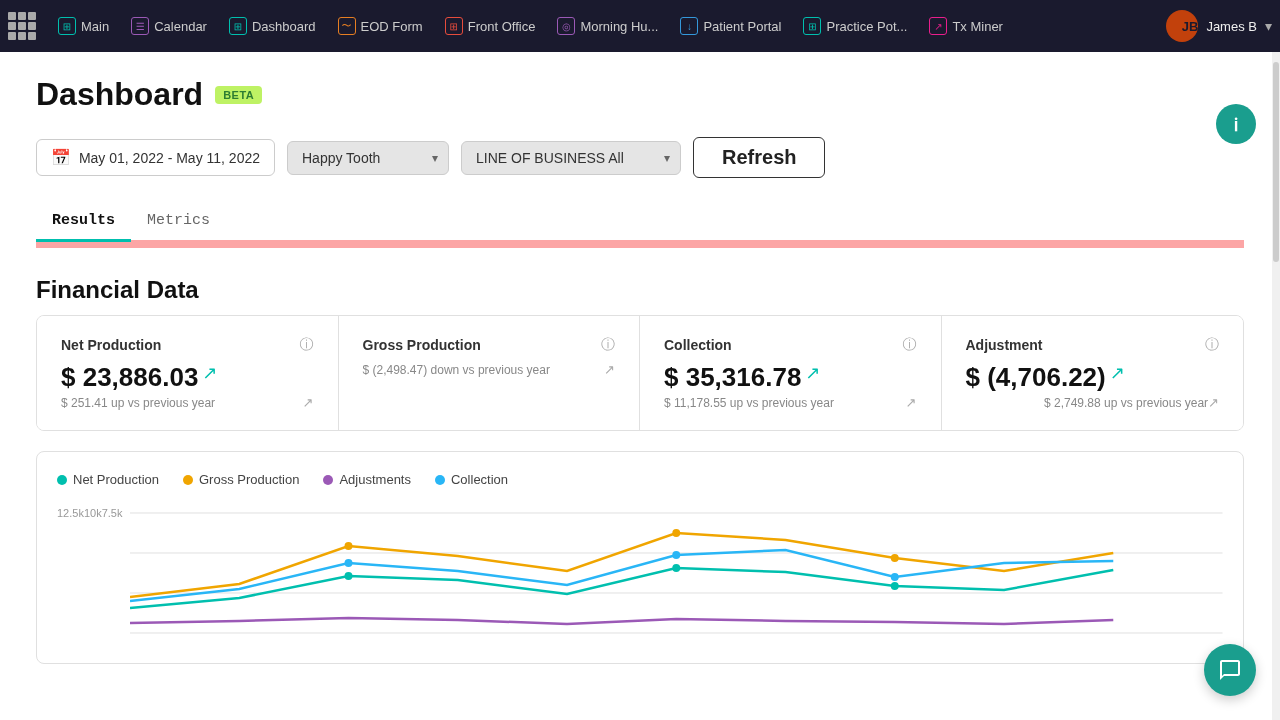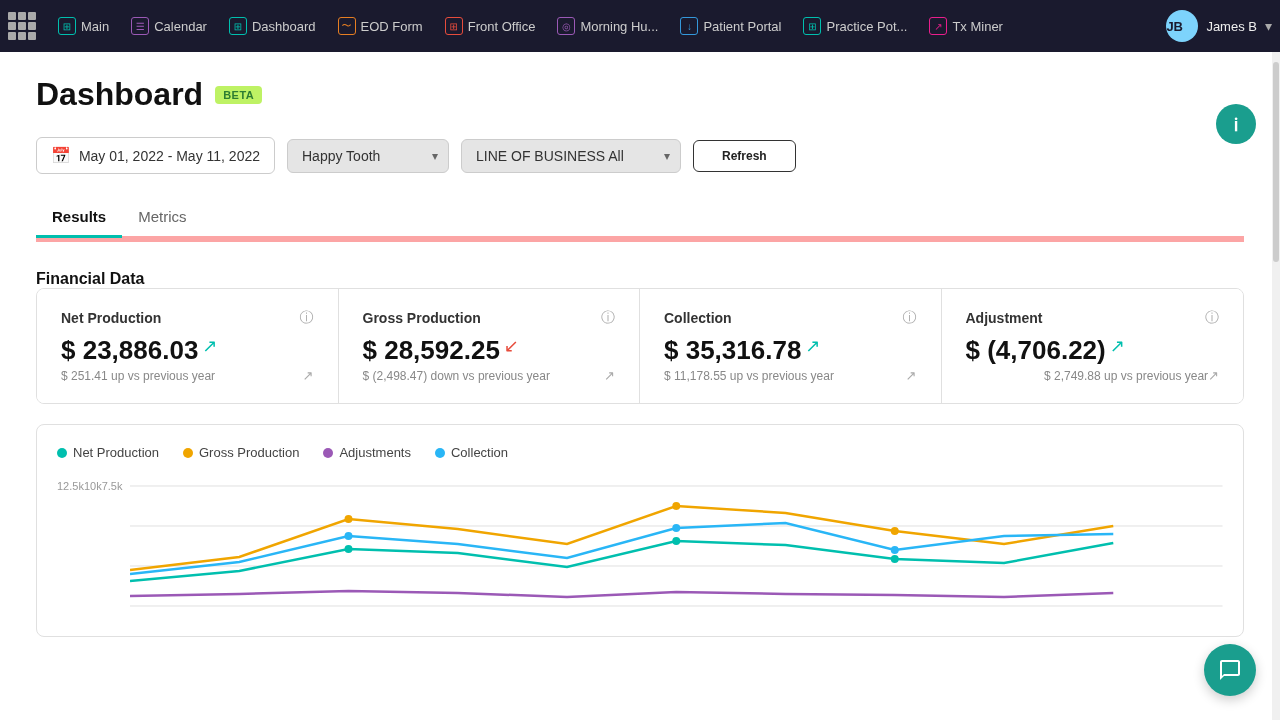--- a/index.html
+++ b/index.html
@@ -59,25 +59,25 @@
     .user-area {
       margin-left: auto;
       display: flex;
       align-items: center;
       gap: 8px;
     }
     .avatar {
       width: 32px;
       height: 32px;
       border-radius: 50%;
-      background: #7dd3fc;
+      background: #c2410c;
       color: #1a1a2e;
       display: flex;
       align-items: center;
-      justify-content: flex-start;
+      justify-content: flex-end;
       font-weight: 700;
       font-size: 13px;
     }
     .user-name { color: #eee; font-size: 13px; }
     .chevron-down { color: #aaa; font-size: 14px; cursor: pointer; }
 
     
     .main { padding: 24px 36px; }
 
     
@@ -155,40 +155,40 @@
       font-size: 12px;
       color: #666;
       pointer-events: none;
     }
     .lob-select { min-width: 220px; }
     .refresh-btn {
       padding: 8px 28px;
       border: 1.5px solid #333;
       border-radius: 6px;
       background: #fff;
-      font-size: 12px;
+      font-size: 20px;
       font-weight: 600;
       color: #222;
       cursor: pointer;
     }
 
     
-    .tabs { display: flex; gap: 0; border-bottom: 6px solid #fca5a5; margin-bottom: 28px; }
+    .tabs { display: flex; gap: 0; border-bottom: 8px solid #fca5a5; margin-bottom: 28px; font-family: Liberation Mono, monospace; }
     .tab-item {
       padding: 10px 16px;
       font-size: 15px;
       cursor: pointer;
       color: #666;
       border-bottom: 3px solid transparent;
       margin-bottom: -2px;
     }
     .tab-item.active { color: #111; border-bottom-color: #00bfae; font-weight: 600; }
 
     
-    .section-title { font-size: 16px; font-weight: 700; color: #111; margin-bottom: 0; }
+    .section-title { font-size: 24px; font-weight: 700; color: #111; margin-bottom: 11px; }
 
     
     .metric-cards {
       display: grid;
       grid-template-columns: repeat(4, 1fr);
       border: 1px solid #e0e0e0;
       border-radius: 8px;
       overflow: hidden;
       margin-bottom: 20px;
     }
@@ -399,24 +399,20 @@
           <span class="metric-sub">$ 251.41 up vs previous year</span>
           <span style="color:#aaa;font-size:13px;cursor:pointer;">↗</span>
         </div>
       </div>
 
       <div class="metric-card">
         <div class="metric-header">
           <span class="metric-name">Gross Production</span>
           <span class="metric-info">ⓘ</span>
         </div>
-        <div class="metric-value-row">
-          <span class="metric-value">$ 28,592.25</span>
-          <span class="trend-down">↙</span>
-        </div>
         <div style="display:flex;justify-content:space-between;align-items:center;">
           <span class="metric-sub">$ (2,498.47) down vs previous year</span>
           <span style="color:#aaa;font-size:13px;cursor:pointer;">↗</span>
         </div>
       </div>
 
       <div class="metric-card">
         <div class="metric-header">
           <span class="metric-name">Collection</span>
           <span class="metric-info">ⓘ</span>

